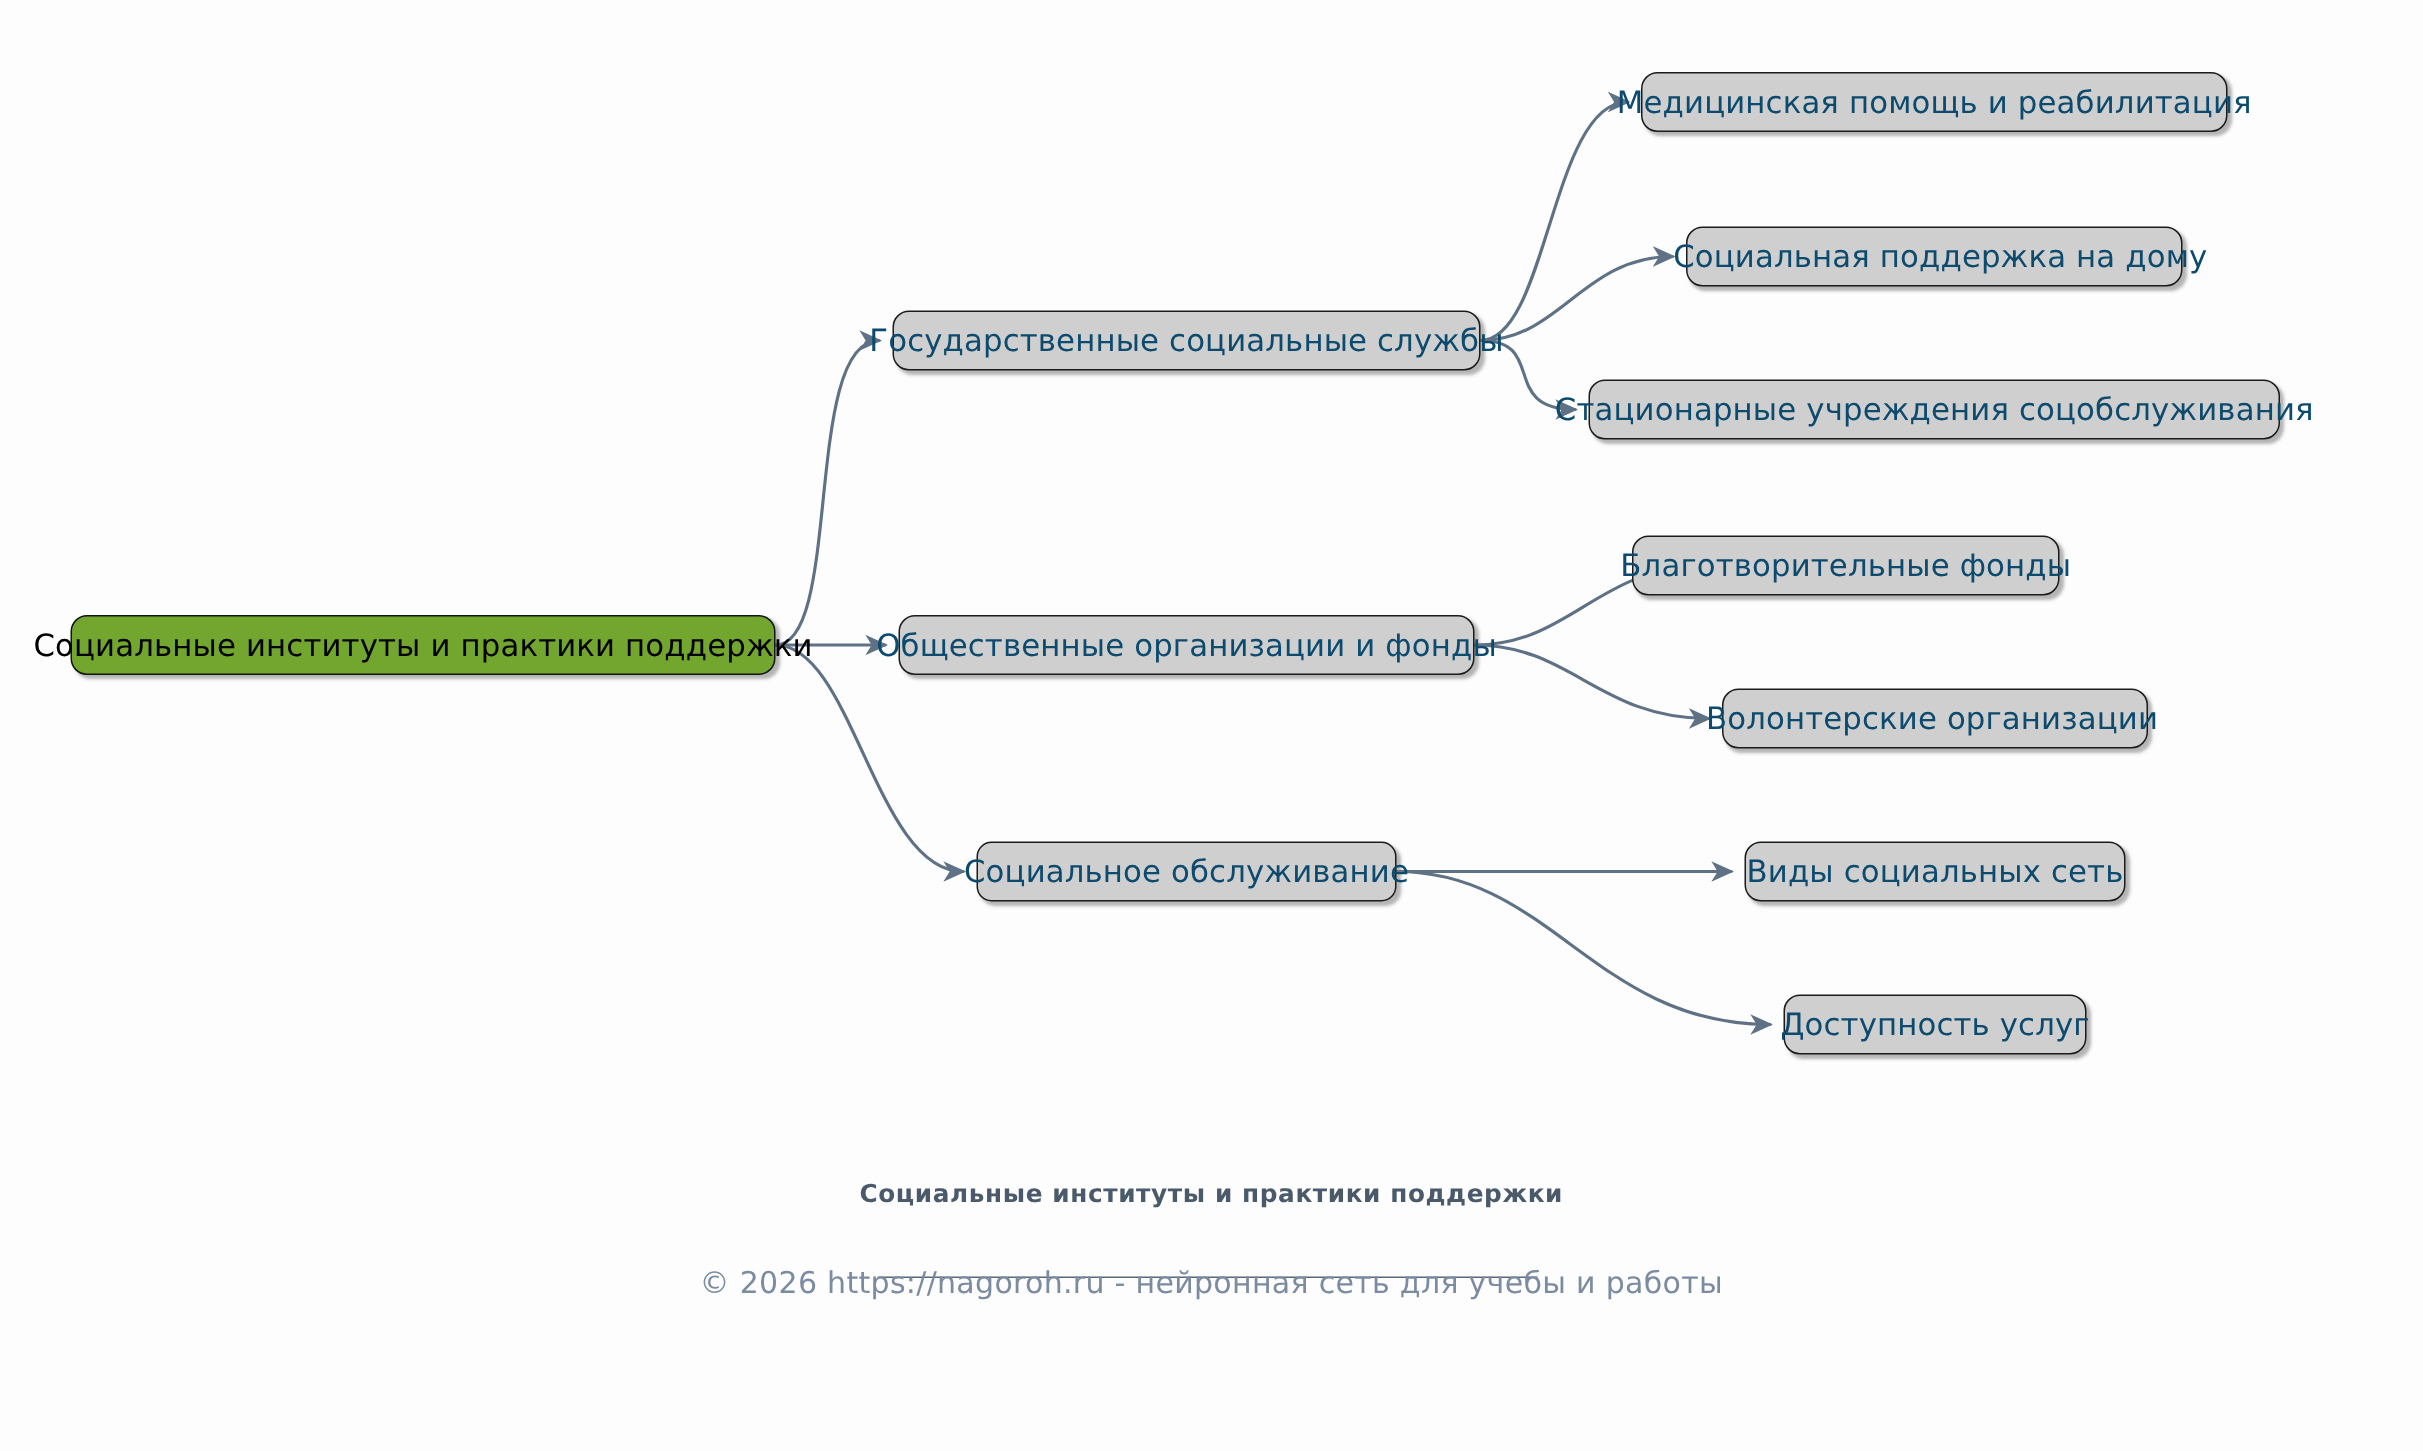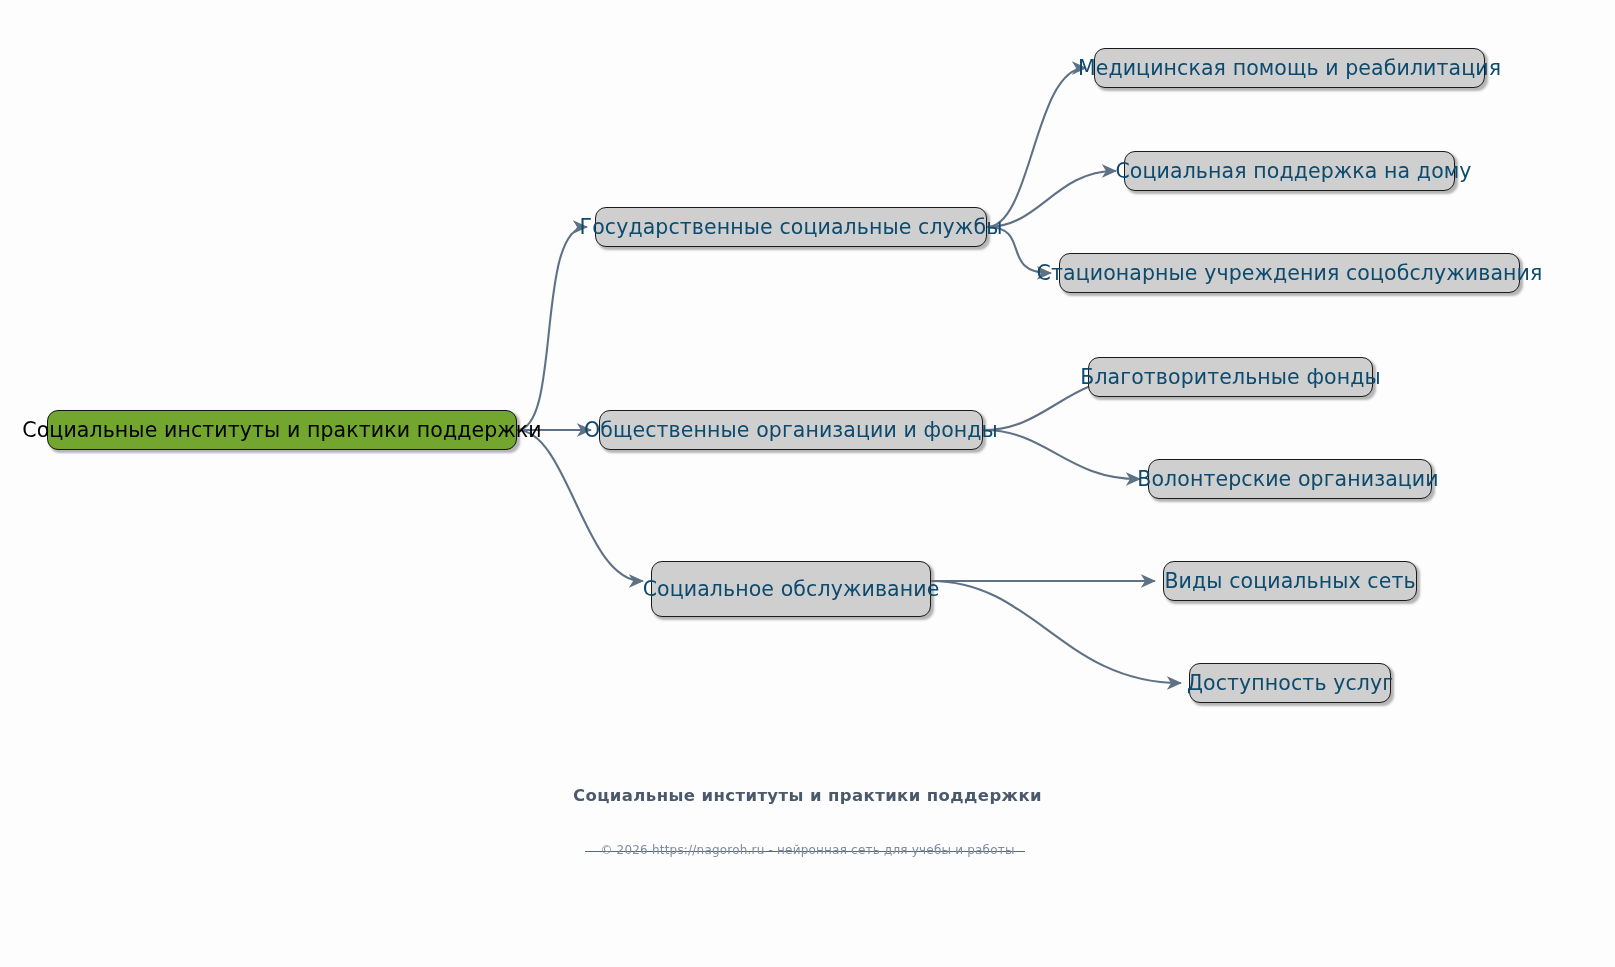--- a/index.html
+++ b/index.html
@@ -63,21 +63,21 @@
     height: 0;
     border-top: 1.6px solid #5a6775;
   }
   .footer-copyright {
     position: absolute;
     left: 0;
     width: 1615px;
     top: 843px;
     text-align: center;
     font-family: "DejaVu Sans", sans-serif;
-    font-size: 12px;
+    font-size: 20px;
     color: #7c8ca0;
     letter-spacing: 0.2px;
   }
 </style>
 </head>
 <body>
 
 <svg id="canvas" viewBox="0 0 1615 967">
   <defs>
     <marker id="arrow" viewBox="0 0 12 12" refX="10" refY="6" markerWidth="7.5" markerHeight="7.5" orient="auto-start-reverse">
@@ -116,21 +116,21 @@
     </div>
     <div class="node" style="left: 599px; top: 410px; width: 384px; height: 40px; background: rgb(207, 207, 207); text-align: right;">
       <span>Общественные организации и фонды</span>
     </div>
     <div class="node" style="left: 1088px; top: 357px; width: 285px; height: 40px; background: rgb(207, 207, 207);">
       <span>Благотворительные фонды</span>
     </div>
     <div class="node" style="left: 1148px; top: 459px; width: 284px; height: 40px; background: rgb(207, 207, 207); padding-left: 12px;">
       <span>Волонтерские организации</span>
     </div>
-    <div class="node" style="left: 651px; top: 561px; width: 280px; height: 56px; background: rgb(207, 207, 207);">
+    <div class="node" style="left: 651px; top: 561px; width: 280px; height: 40px; background: rgb(207, 207, 207); border-radius: 10px;">
       <span>Социальное обслуживание</span>
     </div>
     <div class="node" style="left: 1163px; top: 561px; width: 254px; height: 40px; background: rgb(207, 207, 207);">
       <span>Виды социальных сеть</span>
     </div>
     <div class="node" style="left: 1189px; top: 663px; width: 202px; height: 40px; background: rgb(207, 207, 207);">
       <span>Доступность услуг</span>
     </div>
   </div>
 

